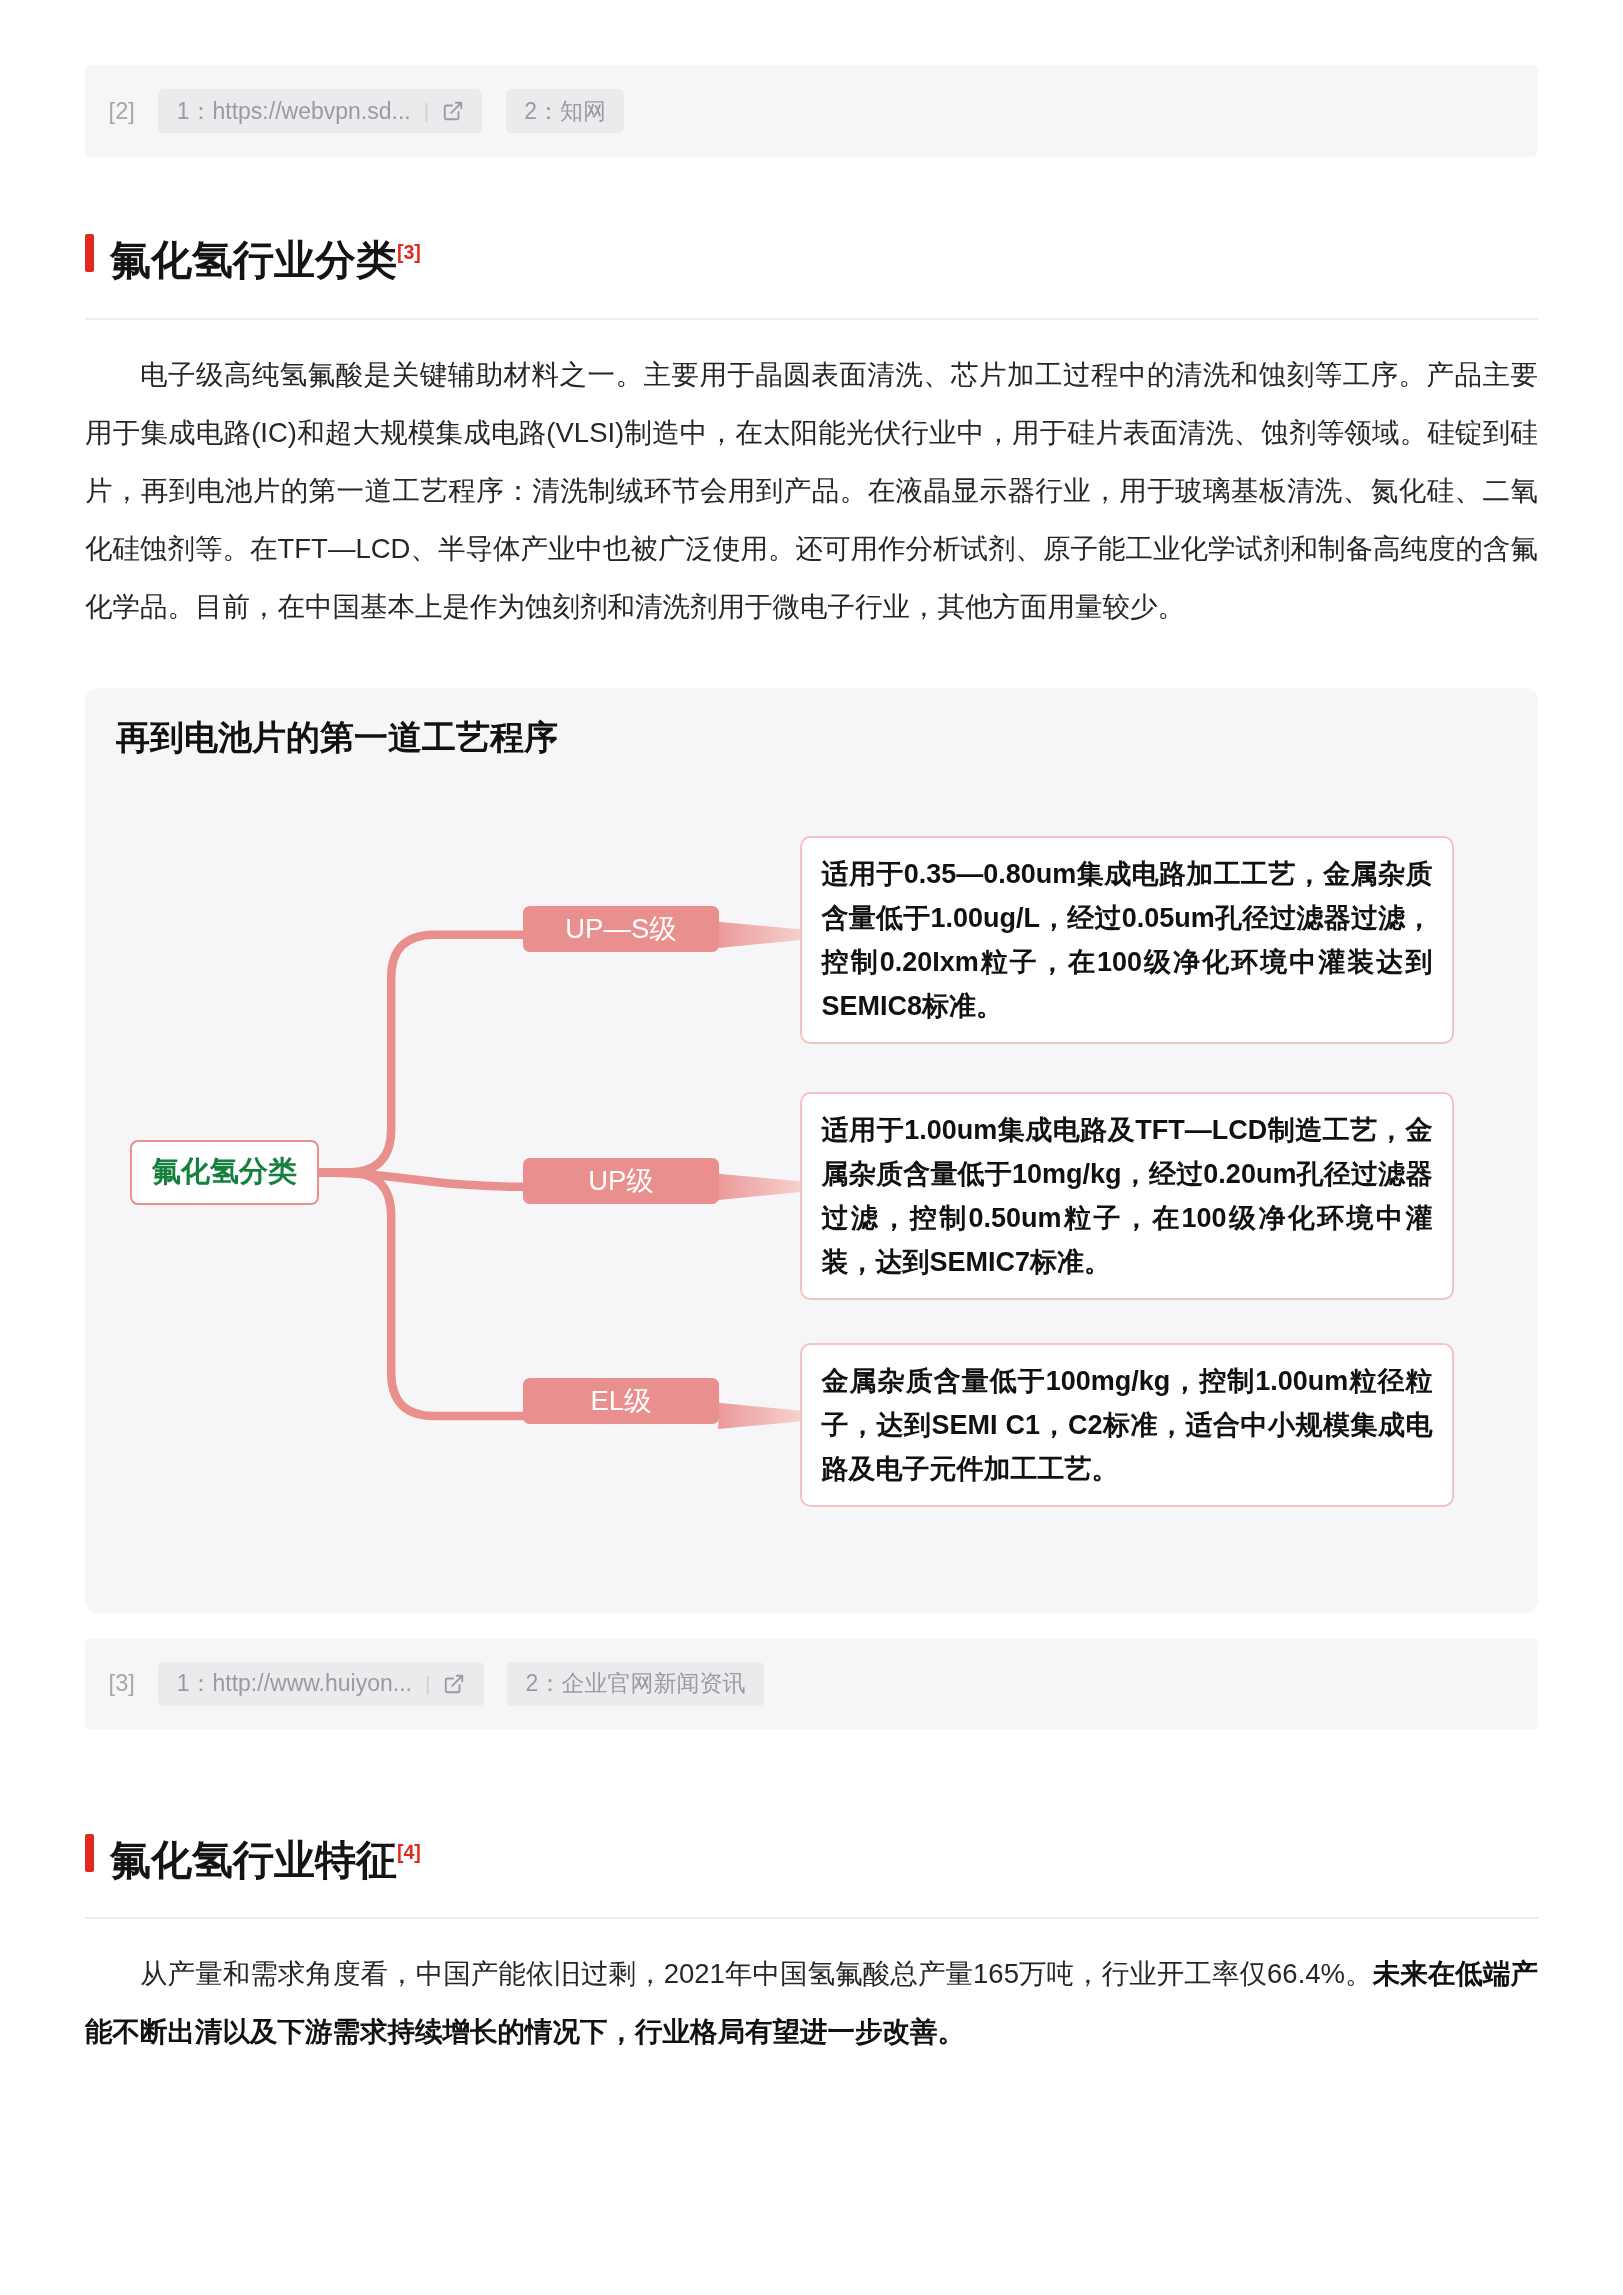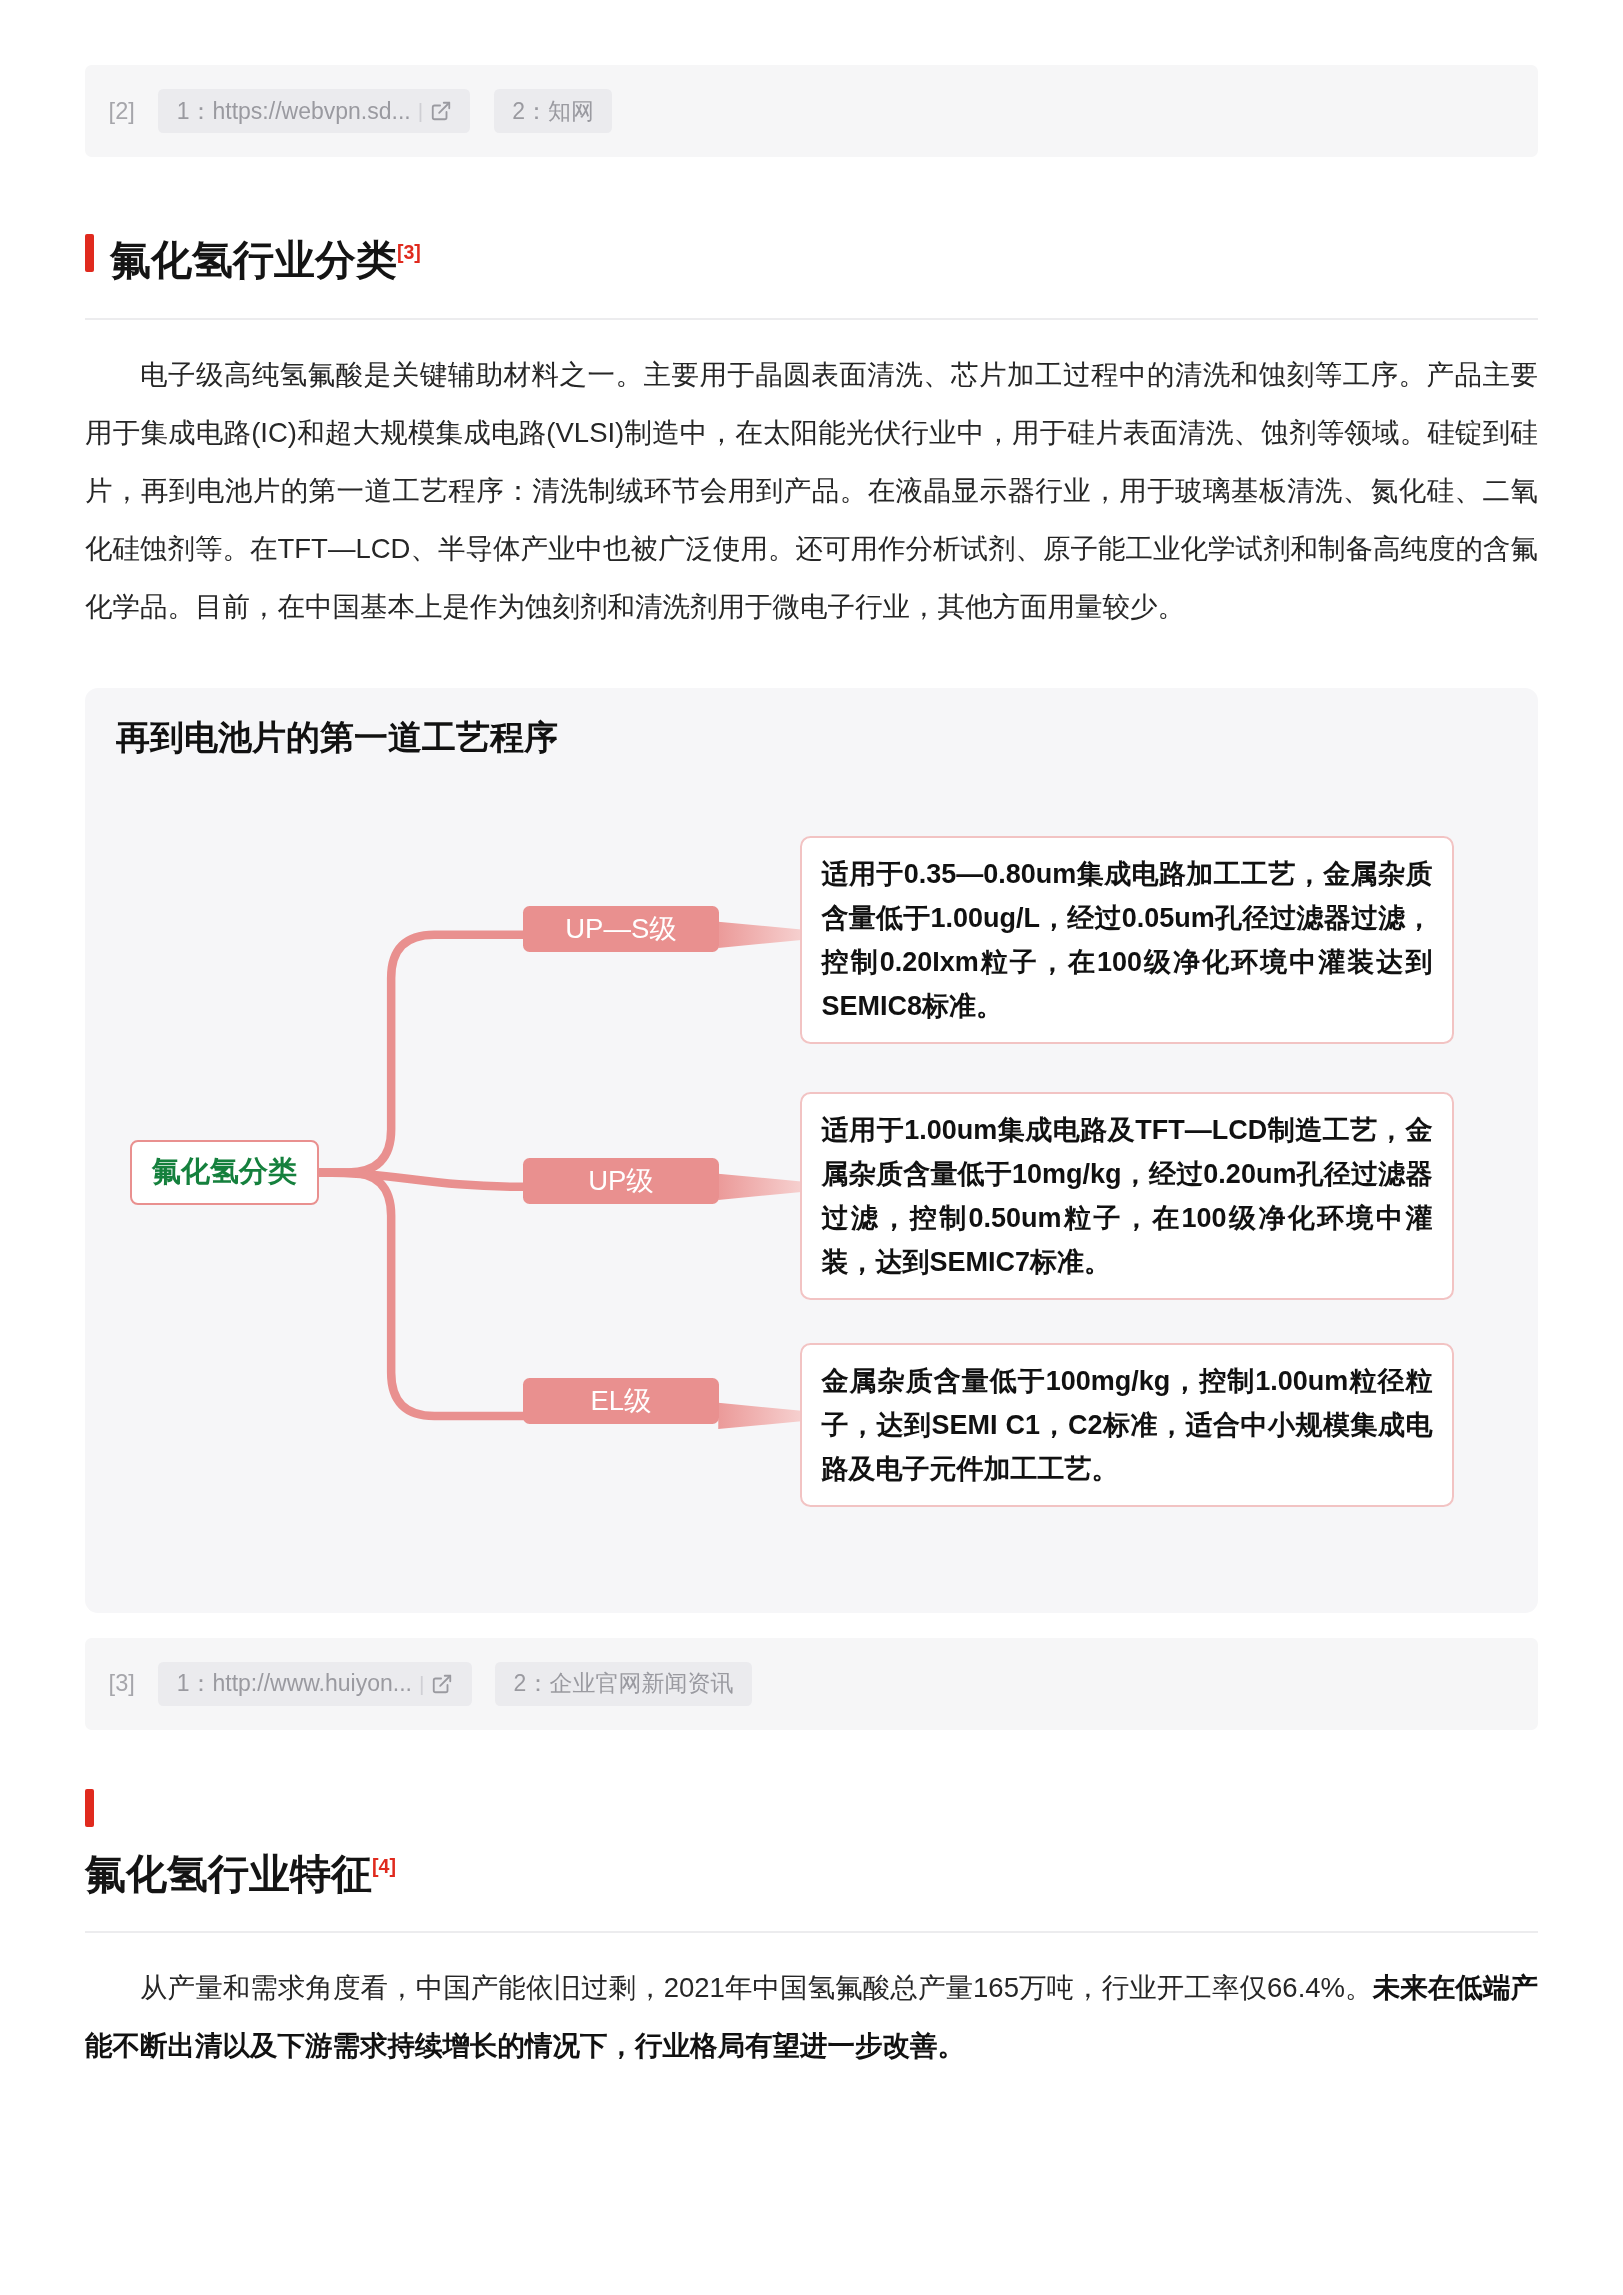--- a/index.html
+++ b/index.html
@@ -14,42 +14,42 @@
   .page { padding: 65px 85px 0 85px; }
 
   
   .ref-bar {
     display: flex; align-items: center; gap: 23.6px;
     height: 92px; background: var(--refbar-bg, #f6f6f7);
     border-radius: 6.5px; padding: 0 23.6px;
   }
   .ref-index { color: #a6a6ab; font-size: 23.6px; flex: 0 0 auto; }
   .chip {
-    display: flex; align-items: center; gap: 7px;
+    display: flex; align-items: center; gap: 13px;
     background: var(--chip-bg, #ebebee); border-radius: 5.2px;
     height: 44px; padding: 0 18.3px;
     color: var(--chip-text, #9a9aa0); font-size: 23px; cursor: pointer;
   }
   .chip-divider { color: #cfcfd4; font-size: 21px; }
   .chip svg { display: block; }
 
   
   .section-head {
     display: flex; align-items: flex-start; gap: 15.7px;
     padding-bottom: 34px; border-bottom: 2px solid #ececee;
   }
   .red-bar {
     width: 9.2px; height: 38px; margin-top: 5.2px;
     background: var(--accent-red, #e02a1e); border-radius: 2px; flex: 0 0 auto;
   }
   .section-title { font-size: 41px; font-weight: bold; color: #141414; line-height: 47px; }
   .section-title sup { color: var(--accent-red, #e02a1e); font-size: 19.6px; font-weight: bold; }
 
   .mt-head1 { margin-top: 72px; }
-  .mt-head2 { margin-top: 54px; flex-direction: column; }
+  .mt-head2 { margin-top: 99px; }
 
   
   .para {
     margin-top: 26px; font-size: 27.5px; line-height: 58px;
     color: #262626; text-align: justify; text-indent: 2em;
   }
   .para .bold { font-weight: bold; color: #111111; }
 
   
   .card {

